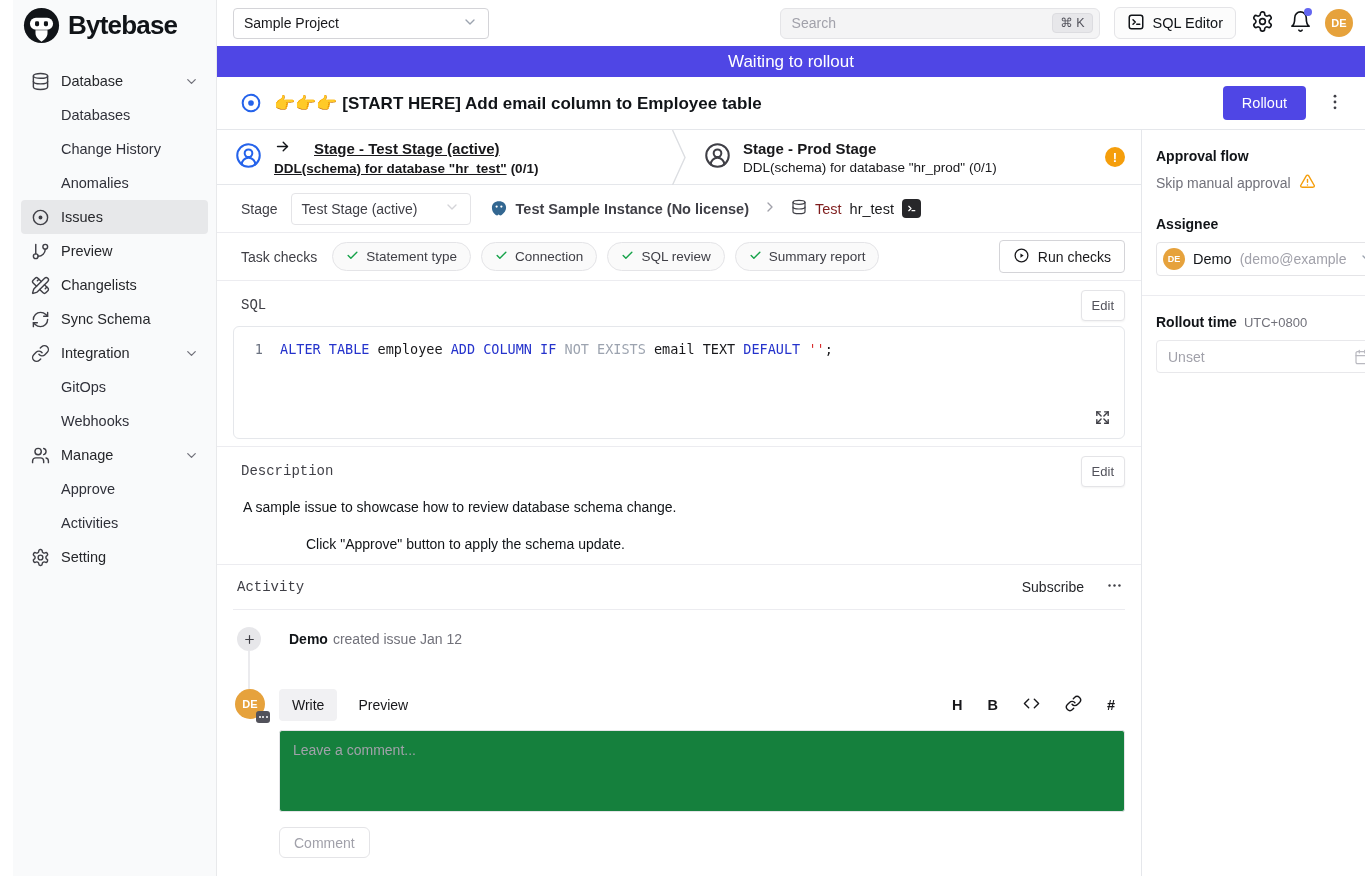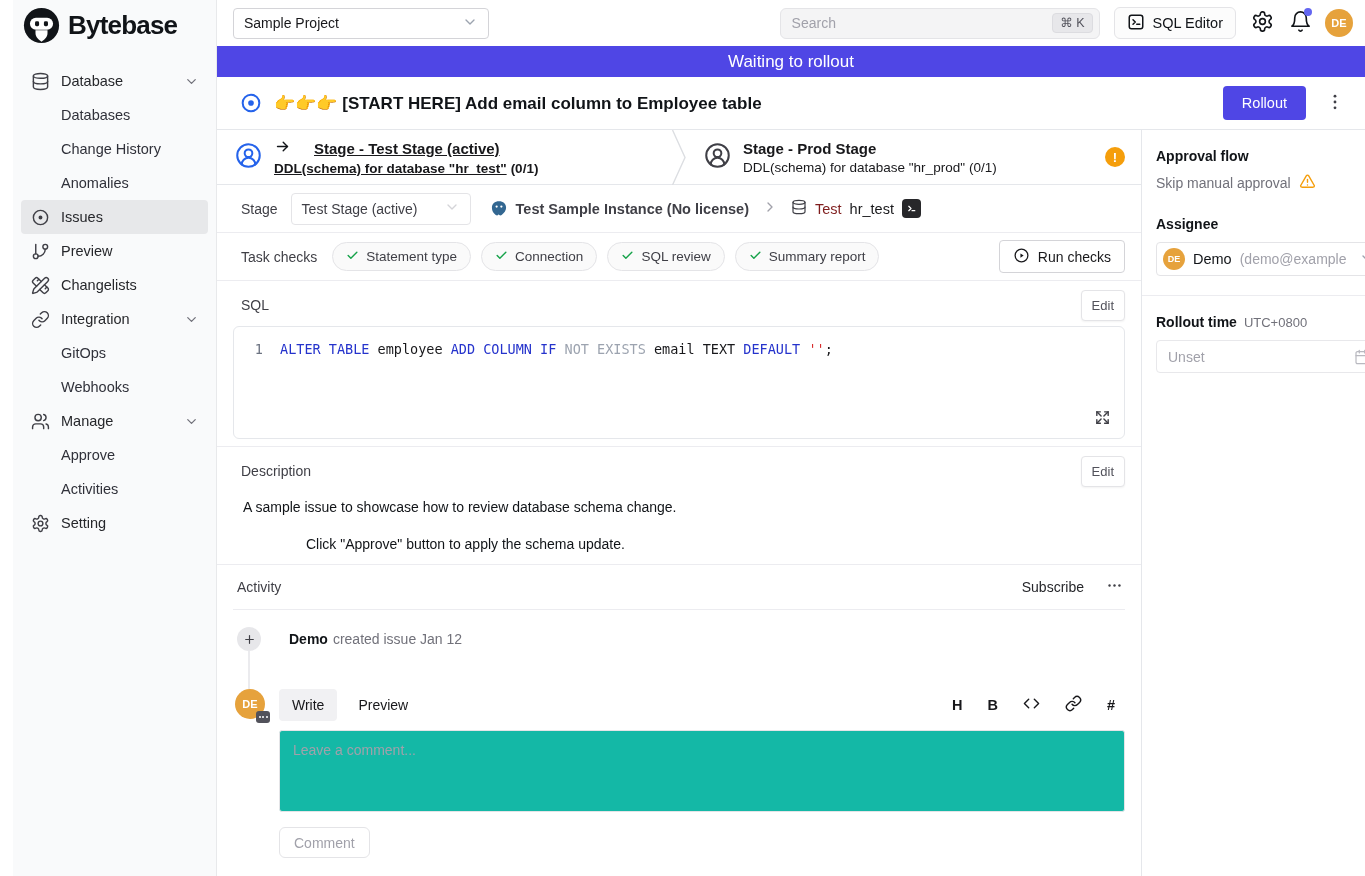--- a/index.html
+++ b/index.html
@@ -122,21 +122,21 @@
     height: 29px; border: 1px solid #e4e4e7; background: #fafafa; border-radius: 15px;
     display: flex; align-items: center; gap: 7px; padding: 0 13px; font-size: 13.5px; color: #3f3f46; cursor: pointer;
   }
   .check-pill svg { width: 13px; height: 13px; stroke: #16a34a; stroke-width: 2.6; fill: none; stroke-linecap: round; stroke-linejoin: round; }
   .run-checks { margin-left: auto; height: 33px; border: 1px solid #d4d4d8; border-radius: 4px; background: #fff; display: flex; align-items: center; gap: 8px; padding: 0 13px; font-size: 14px; color: #18181b; font-family: inherit; cursor: pointer; }
   .run-checks svg { width: 17px; height: 17px; stroke: #18181b; stroke-width: 1.8; fill: none; stroke-linecap: round; stroke-linejoin: round; }
 
   
   .sql-section { height: 166px; padding: 11px 16px 0; border-bottom: 1px solid #ececf0; flex-shrink: 0; }
   .section-head { display: flex; align-items: center; justify-content: space-between; height: 26px; padding-left: 8px; }
-  .section-label { font-size: 14px; color: #3f3f46; }
+  .section-label { font-size: 14px; color: #3f3f46; font-family: Liberation Mono, monospace; }
   .edit-btn { height: 31px; padding: 0 10px; font-size: 13px; border: 1px solid #e4e4e7; border-radius: 4px; background: #fff; color: #52525b; font-family: inherit; cursor: pointer; box-shadow: 0 1px 2px rgba(0,0,0,.05); }
   .code-block { margin-top: 8px; border: 1px solid #e5e7eb; border-radius: 6px; height: 113px; position: relative; padding-top: 12px; background: #fff; }
   .code-line { display: flex; font-family: "DejaVu Sans Mono", monospace; font-size: 13.5px; line-height: 20px; white-space: pre; }
   .line-no { width: 46px; text-align: right; padding-right: 17px; color: #6b7280; flex-shrink: 0; }
   .tk-kw { color: #2533cc; }
   .tk-plain { color: #18181b; }
   .tk-muted { color: #9ca3af; }
   .tk-str { color: #d72c2c; }
   .expand-btn { position: absolute; right: 13px; bottom: 9px; background: none; border: none; cursor: pointer; display: flex; }
   .expand-btn svg { width: 17px; height: 17px; stroke: #3f3f46; stroke-width: 2; fill: none; stroke-linecap: round; stroke-linejoin: round; }
@@ -167,21 +167,21 @@
   .avatar-badge { position: absolute; right: -4px; bottom: -3px; width: 14px; height: 12px; background: #52525b; border-radius: 3px; display: flex; align-items: center; justify-content: center; gap: 1.5px; }
   .avatar-badge i { width: 2px; height: 2px; border-radius: 50%; background: #fff; }
   .editor-main { flex: 1; }
   .editor-toolbar { display: flex; align-items: center; }
   .tab { padding: 8px 13px; font-size: 14px; border-radius: 4px; color: #18181b; background: none; border: none; font-family: inherit; cursor: pointer; }
   .tab.active { background: #f1f1f3; }
   .tab + .tab { margin-left: 8px; }
   .fmt-icons { margin-left: auto; display: flex; align-items: center; gap: 25px; padding-right: 10px; }
   .fmt-btn { background: none; border: none; cursor: pointer; font-family: inherit; font-size: 14.5px; font-weight: 700; color: #18181b; display: flex; align-items: center; }
   .fmt-btn svg { width: 17px; height: 17px; stroke: #18181b; stroke-width: 2; fill: none; stroke-linecap: round; stroke-linejoin: round; }
-  .comment-box { margin-top: 9px; background: #14b8a6; border: 1px solid #e4e4e7; border-radius: 3px; height: 82px; }
+  .comment-box { margin-top: 9px; background: #15803d; border: 1px solid #e4e4e7; border-radius: 3px; height: 82px; }
   .comment-box textarea { width: 100%; height: 100%; background: transparent; border: none; outline: none; resize: none; padding: 11px 13px; font-family: inherit; font-size: 14px; color: #18181b; }
   .comment-box textarea::placeholder { color: #a1a1aa; }
   .comment-submit { margin-top: 15px; height: 31px; padding: 0 14px; background: #fff; border: 1px solid #e4e4e7; border-radius: 6px; color: #a1a1aa; font-size: 14px; font-family: inherit; cursor: pointer; }
 
   
   .right-panel { flex: 1; border-left: 1px solid #e5e7eb; padding: 18px 8px 0 14px; background: #fff; }
   .panel-title { font-size: 14px; font-weight: 700; color: #111418; }
   .panel-sub { margin-top: 9px; display: flex; align-items: center; gap: 8px; font-size: 14px; color: #71717a; }
   .warn-icon svg { width: 17px; height: 17px; stroke: #f59e0b; stroke-width: 2; fill: none; stroke-linecap: round; stroke-linejoin: round; }
   .assignee-block { margin-top: 23px; }
@@ -267,20 +267,31 @@
         <span class="nav-icon">
             <svg viewBox="0 0 24 24">
               <path d="M13 7 8.7 2.7a2.41 2.41 0 0 0-3.4 0L2.7 5.3a2.41 2.41 0 0 0 0 3.4L7 13"></path>
               <path d="m8 6 2-2"></path>
               <path d="m18 16 2-2"></path>
               <path d="m17 11 4.3 4.3c.94.94.94 2.46 0 3.4l-2.6 2.6c-.94.94-2.46.94-3.4 0L11 17"></path>
               <path d="M21.17 6.81a1 1 0 0 0-3.99-3.99L3.84 16.17a2 2 0 0 0-.5.83l-1.32 4.35a.5.5 0 0 0 .62.62l4.35-1.32a2 2 0 0 0 .83-.5z"></path>
             </svg>
           </span>
         <span>Changelists</span>
+      </div>
+      <div class="nav-item">
+        <span class="nav-icon">
+            <svg viewBox="0 0 24 24">
+              <path d="M3 12a9 9 0 0 1 9-9 9.75 9.75 0 0 1 6.74 2.74L21 8"></path>
+              <path d="M21 3v5h-5"></path>
+              <path d="M21 12a9 9 0 0 1-9 9 9.75 9.75 0 0 1-6.74-2.74L3 16"></path>
+              <path d="M8 16H3v5"></path>
+            </svg>
+          </span>
+        <span>Sync Schema</span>
       </div>
       <div class="nav-item">
         <span class="nav-icon">
             <svg viewBox="0 0 24 24">
               <path d="M10 13a5 5 0 0 0 7.54.54l3-3a5 5 0 0 0-7.07-7.07l-1.72 1.71"></path>
               <path d="M14 11a5 5 0 0 0-7.54-.54l-3 3a5 5 0 0 0 7.07 7.07l1.71-1.71"></path>
             </svg>
           </span>
         <span>Integration</span>
         <span class="nav-chevron">

